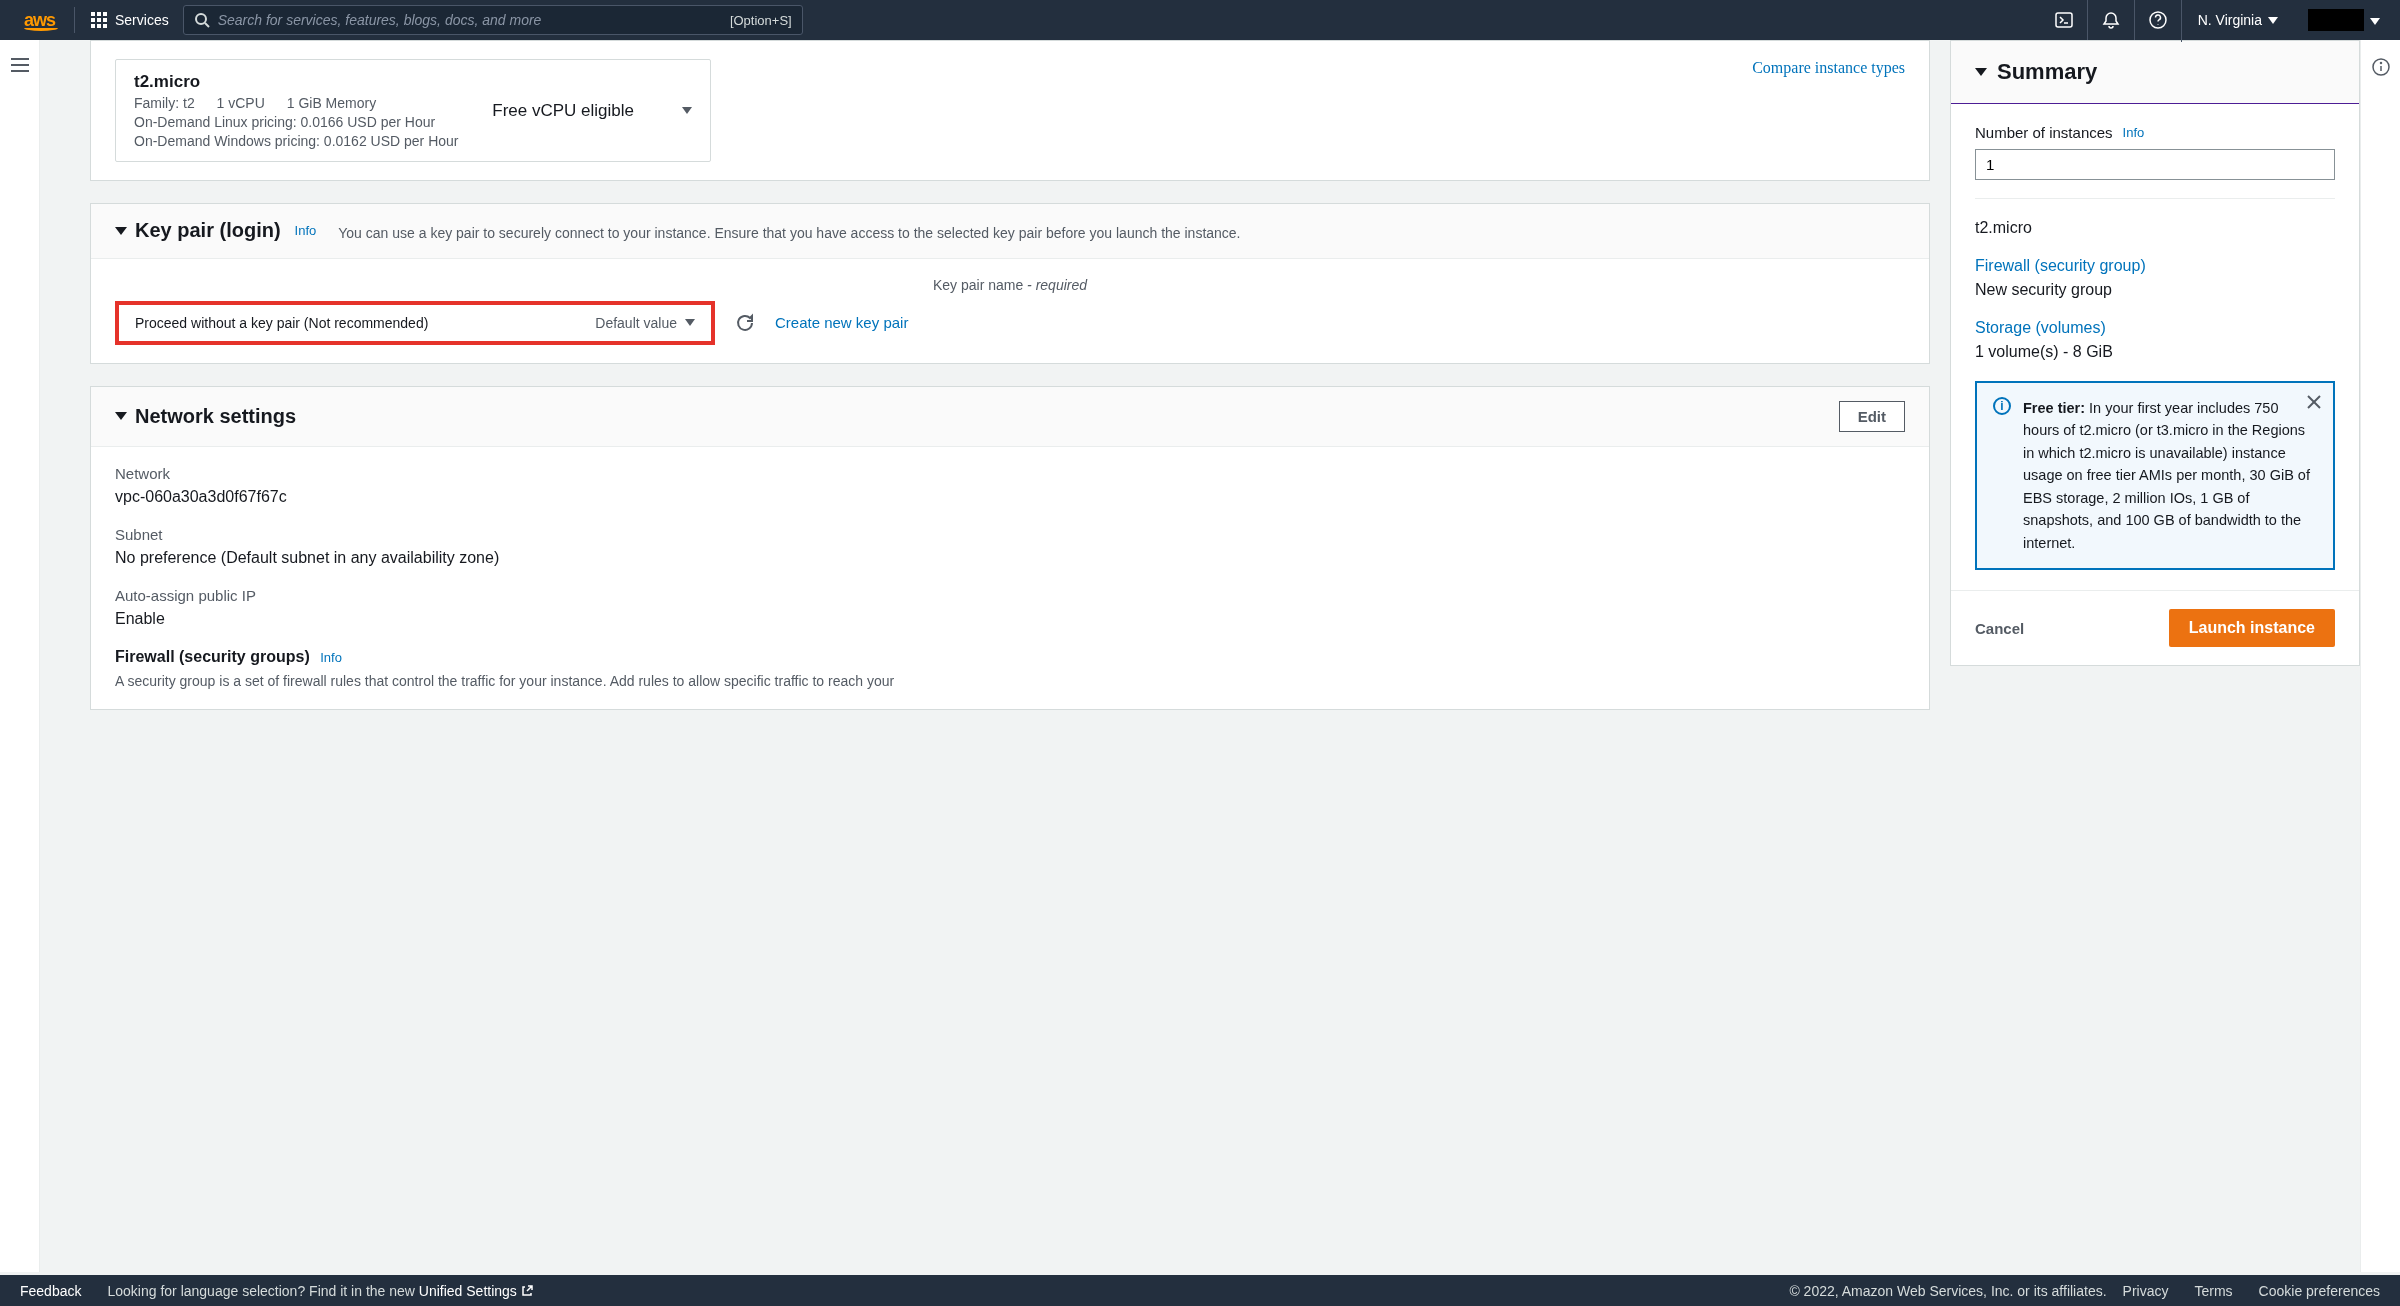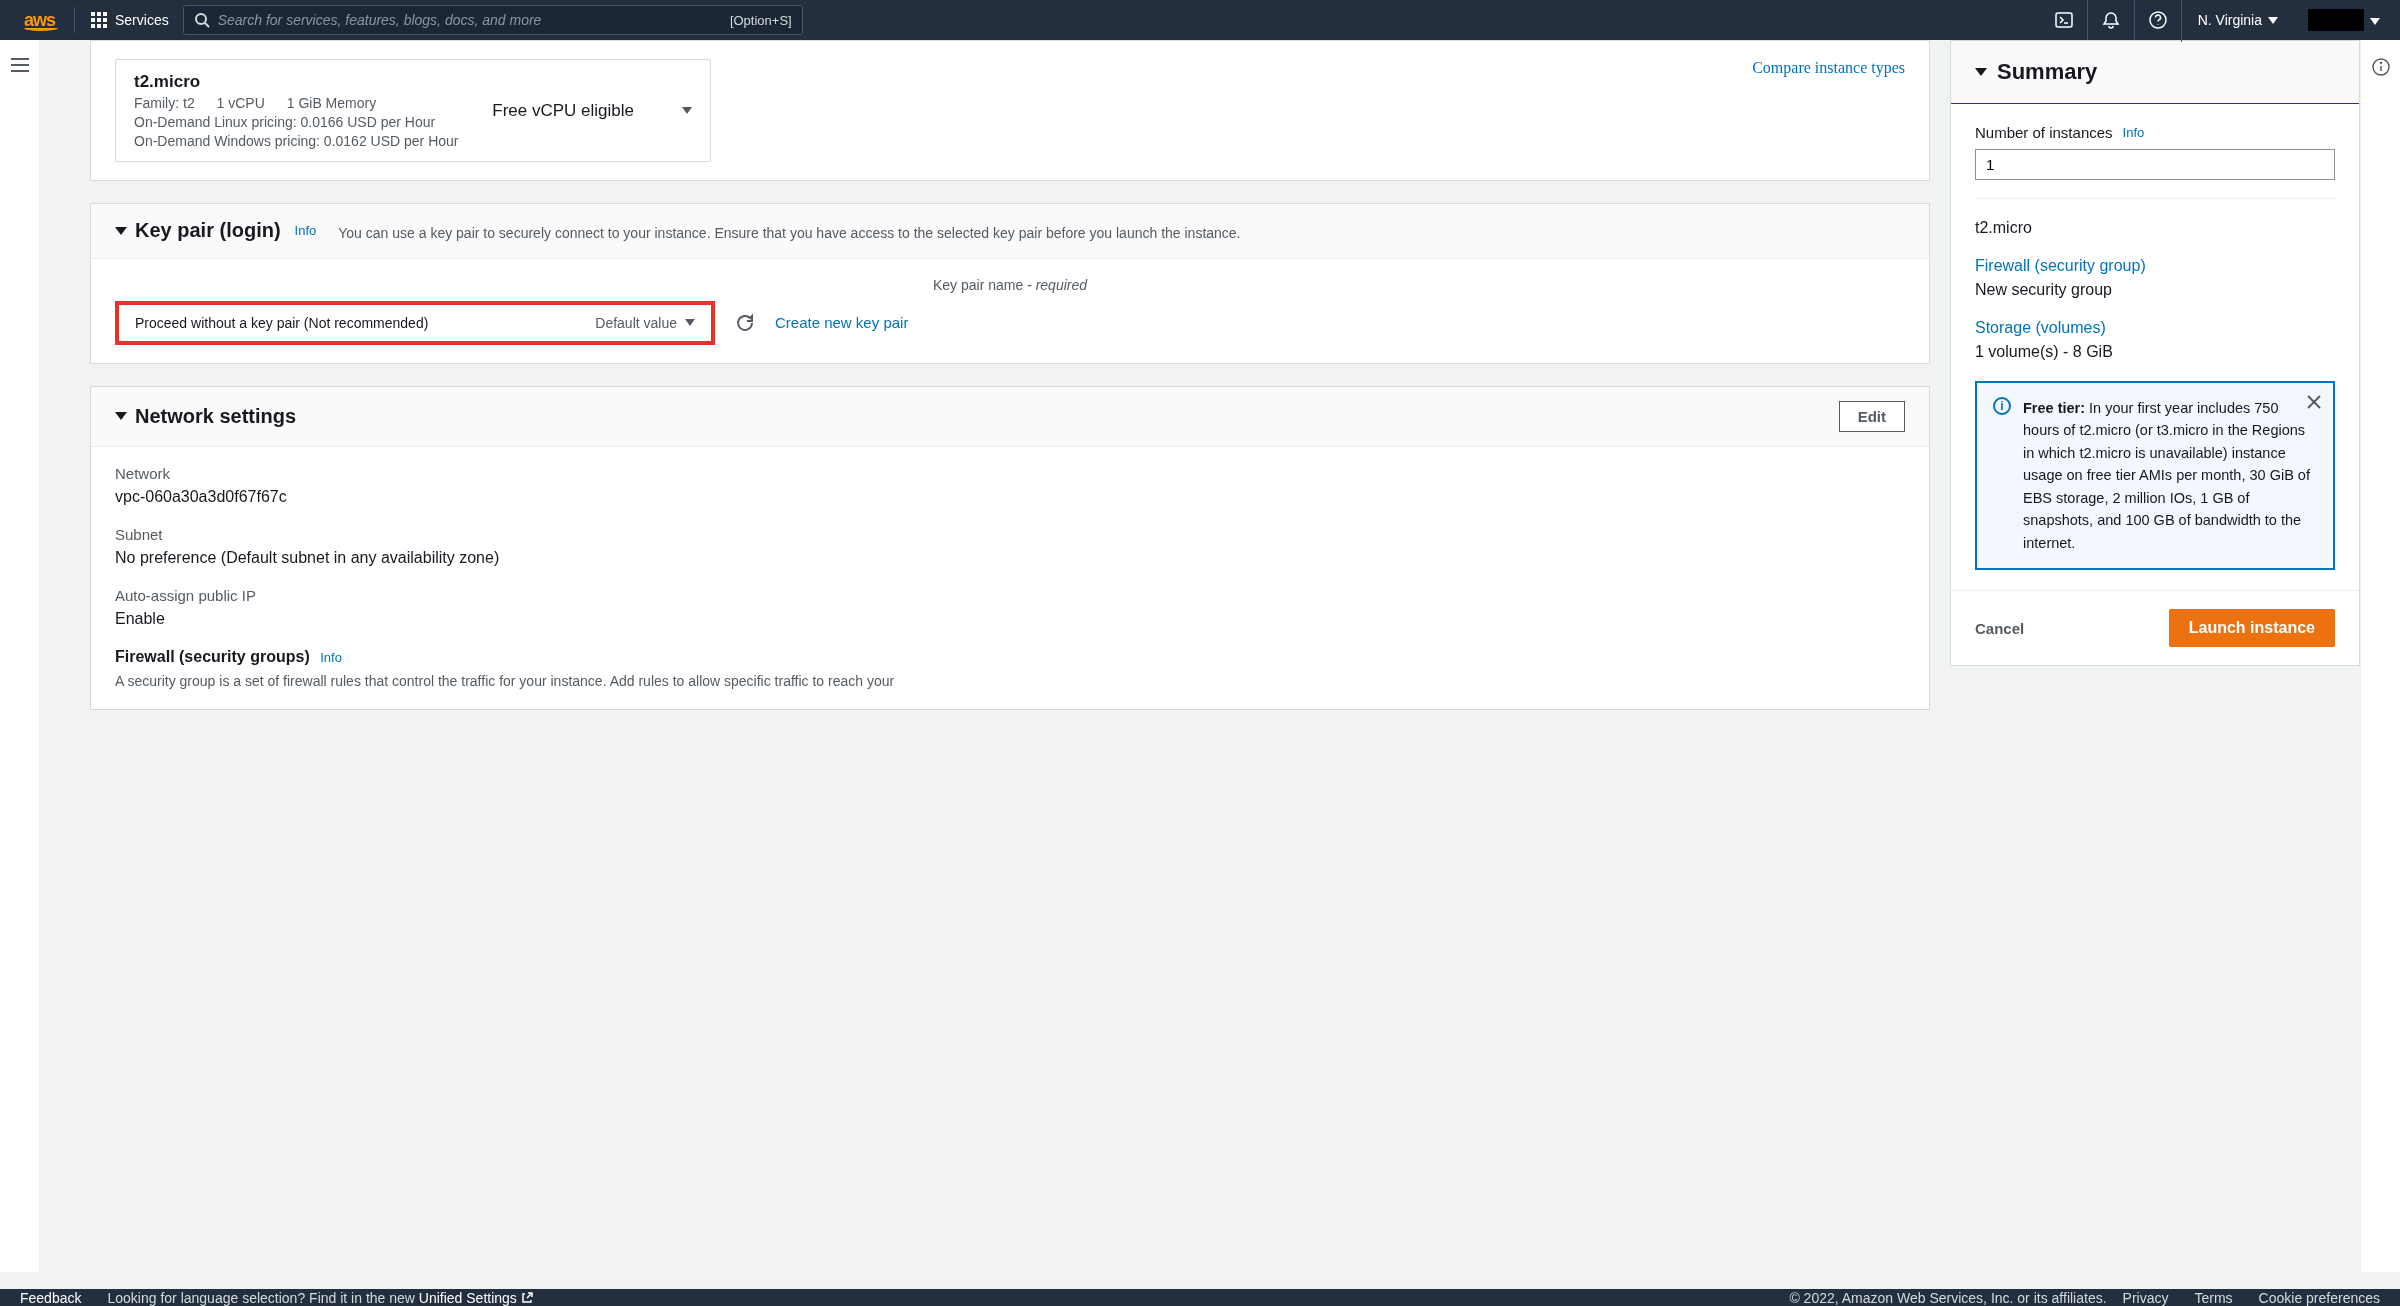--- a/index.html
+++ b/index.html
@@ -84,21 +84,21 @@
 .info-box { border: 2px solid #0073bb; background: #f2f8fd; padding: 14px 16px; display: flex; gap: 12px; position: relative; margin-top: 12px; }
 .info-icon-circle { width: 18px; height: 18px; border: 2px solid #0073bb; border-radius: 50%; color: #0073bb; display: flex; align-items: center; justify-content: center; font-size: 12px; font-weight: bold; flex-shrink: 0; }
 .info-box-text { font-size: 14.5px; line-height: 1.55; color: #16191f; }
 .close-x { position: absolute; top: 12px; right: 12px; cursor: pointer; font-size: 18px; color: #545b64; }
 
 .summary-actions { padding: 18px 24px; display: flex; justify-content: space-between; align-items: center; border-top: 1px solid #eaeded; }
 .cancel-link { color: #545b64; font-size: 15px; font-weight: 700; cursor: pointer; }
 .launch-btn { background: #ec7211; color: #fff; border: none; padding: 10px 20px; font-size: 16px; font-weight: 700; cursor: pointer; border-radius: 2px; }
 
 
-.footer { background: #232f3e; color: #d5dbdb; height: 17px; display: flex; align-items: center; padding: 0 20px; font-size: 14px; position: fixed; bottom: 0; left: 0; right: 0; }
+.footer { background: #232f3e; color: #d5dbdb; height: 31px; display: flex; align-items: center; padding: 0 20px; font-size: 14px; position: fixed; bottom: 0; left: 0; right: 0; }
 .footer .left { display: flex; align-items: center; gap: 26px; }
 .footer .center { margin-left: auto; margin-right: 16px; }
 .footer .right { display: flex; gap: 26px; }
 .footer a { color: #d5dbdb; cursor: pointer; }
 .ext-icon { display: inline-block; margin-left: 4px; }
 
 svg { display: block; }
 </style>
 </head>
 <body>

